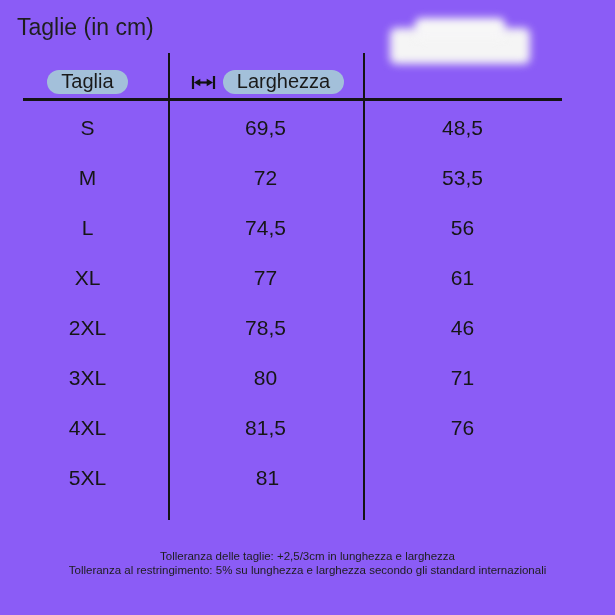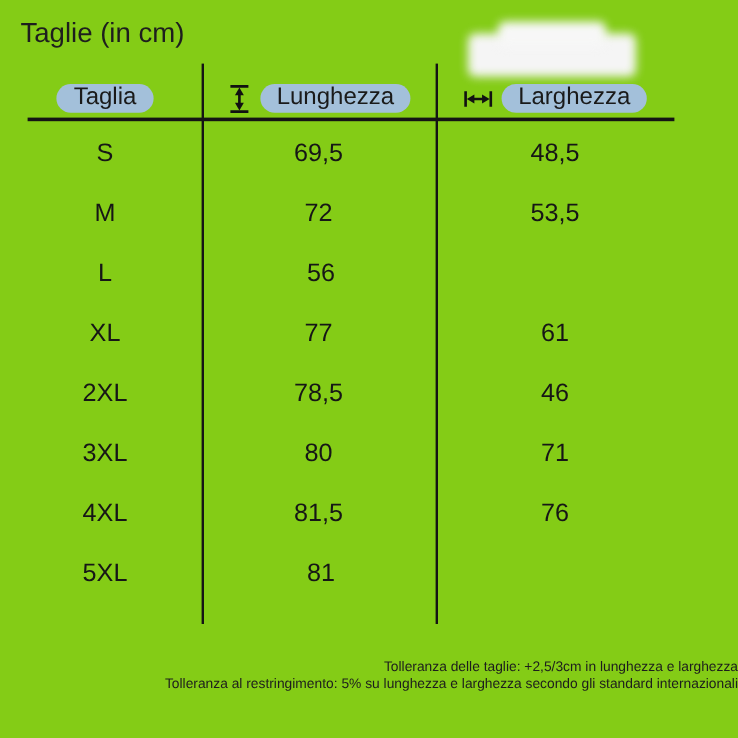--- a/index.html
+++ b/index.html
@@ -6,21 +6,21 @@
     --highlight:#a3c0da;
     --text:#1b1b1b;
     --line:#141414;
   }
   *{margin:0;padding:0;box-sizing:border-box;}
   html,body{background:#ffffff;}
   body{font-family:"Liberation Sans", sans-serif;color:var(--text);}
   .canvas{
     position:relative;
     width:615px;height:615px;
-    background:#84cc16;
+    background:#8b5cf6;
     overflow:hidden;
   }
   .page-title{
     position:absolute;left:17px;top:13px;
     font-size:23px;line-height:28px;color:#1e1e1e;
   }
   .smudge{
     position:absolute;left:390px;top:28px;width:140px;height:36px;
     background:#f5f5f5;border-radius:6px;filter:blur(4px);
   }
@@ -52,54 +52,40 @@
   .trow{display:flex;height:50px;}
   .cell{
     display:flex;align-items:center;justify-content:center;
     font-size:21px;color:#161616;
   }
   .cell-size{flex:0 0 145px;padding-right:16px;}
   .cell-len{flex:0 0 195px;}
   .cell-wid{flex:0 0 199px;}
   .footer{
     position:absolute;left:0;top:550px;width:615px;
-    text-align:right;font-size:11.5px;line-height:13.5px;color:#1d1d1d;
+    text-align:center;font-size:11.5px;line-height:13.5px;color:#1d1d1d;
   }
 </style>
 </head>
 <body>
 
 <div class="canvas">
 
   <div class="page-title">Taglie (in cm)</div>
 
   <div class="smudge"></div>
   <div class="smudge2"></div>
 
   <div class="vline vline-1"></div>
   <div class="vline vline-2"></div>
   <div class="hline"></div>
 
   <div class="header-row">
     <div class="hcell hcell-1">
       <span class="pill">Taglia</span>
-    </div>
-    <div class="hcell hcell-2">
-      <span class="hicon">
-        <svg width="21" height="25" viewBox="0 0 21 25">
-          <g stroke="#111" stroke-width="2.2" fill="#111">
-            <line x1="3" y1="2" x2="18" y2="2"></line>
-            <line x1="3" y1="23" x2="18" y2="23"></line>
-            <line x1="10.5" y1="6" x2="10.5" y2="19"></line>
-          </g>
-          <polygon points="10.5,3 6.8,9.3 14.2,9.3" fill="#111"></polygon>
-          <polygon points="10.5,22 6.8,15.7 14.2,15.7" fill="#111"></polygon>
-        </svg>
-      </span>
-      <span class="pill">Lunghezza</span>
     </div>
     <div class="hcell hcell-3">
       <span class="hicon">
         <svg width="25" height="17" viewBox="0 0 25 17">
           <g stroke="#111" stroke-width="2.2" fill="#111">
             <line x1="2" y1="2" x2="2" y2="15"></line>
             <line x1="23" y1="2" x2="23" y2="15"></line>
             <line x1="6" y1="8.5" x2="19" y2="8.5"></line>
           </g>
           <polygon points="3,8.5 9.3,4.8 9.3,12.2" fill="#111"></polygon>
@@ -116,20 +102,21 @@
       <div class="cell cell-len">69,5</div>
       <div class="cell cell-wid">48,5</div>
     </div>
     <div class="trow">
       <div class="cell cell-size">M</div>
       <div class="cell cell-len">72</div>
       <div class="cell cell-wid">53,5</div>
     </div>
     <div class="trow">
       <div class="cell cell-size">L</div>
+      <div class="cell cell-len">74,5</div>
       <div class="cell cell-wid">56</div>
     </div>
     <div class="trow">
       <div class="cell cell-size">XL</div>
       <div class="cell cell-len">77</div>
       <div class="cell cell-wid">61</div>
     </div>
     <div class="trow">
       <div class="cell cell-size">2XL</div>
       <div class="cell cell-len">78,5</div>

